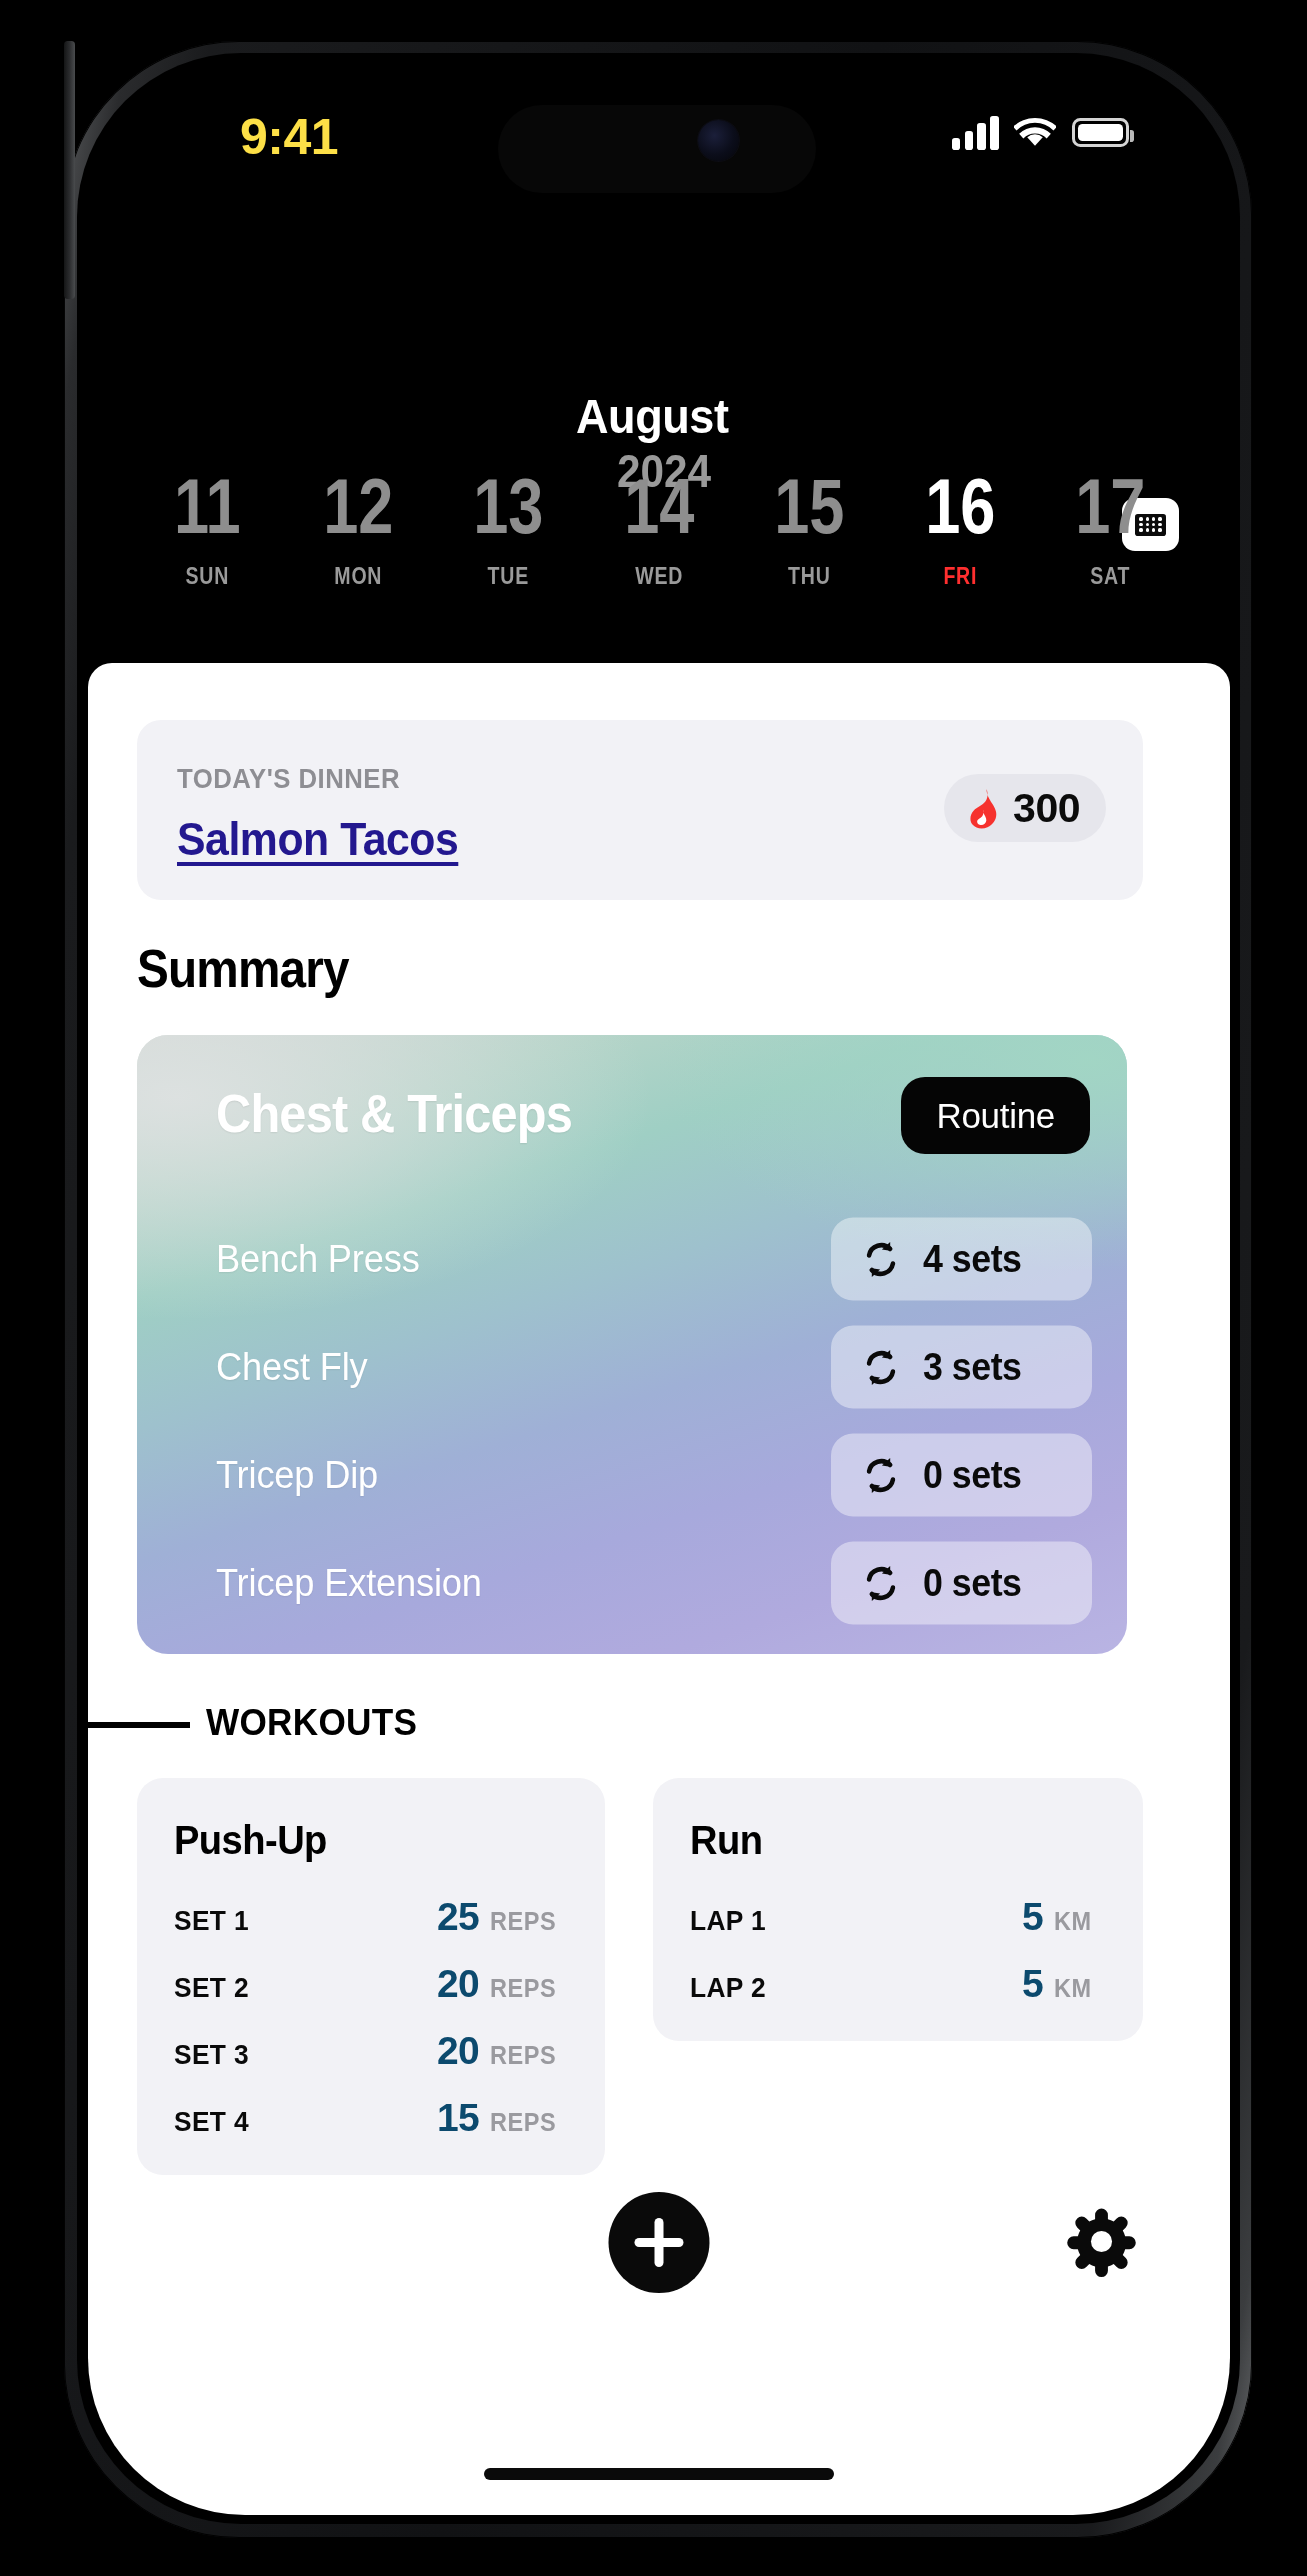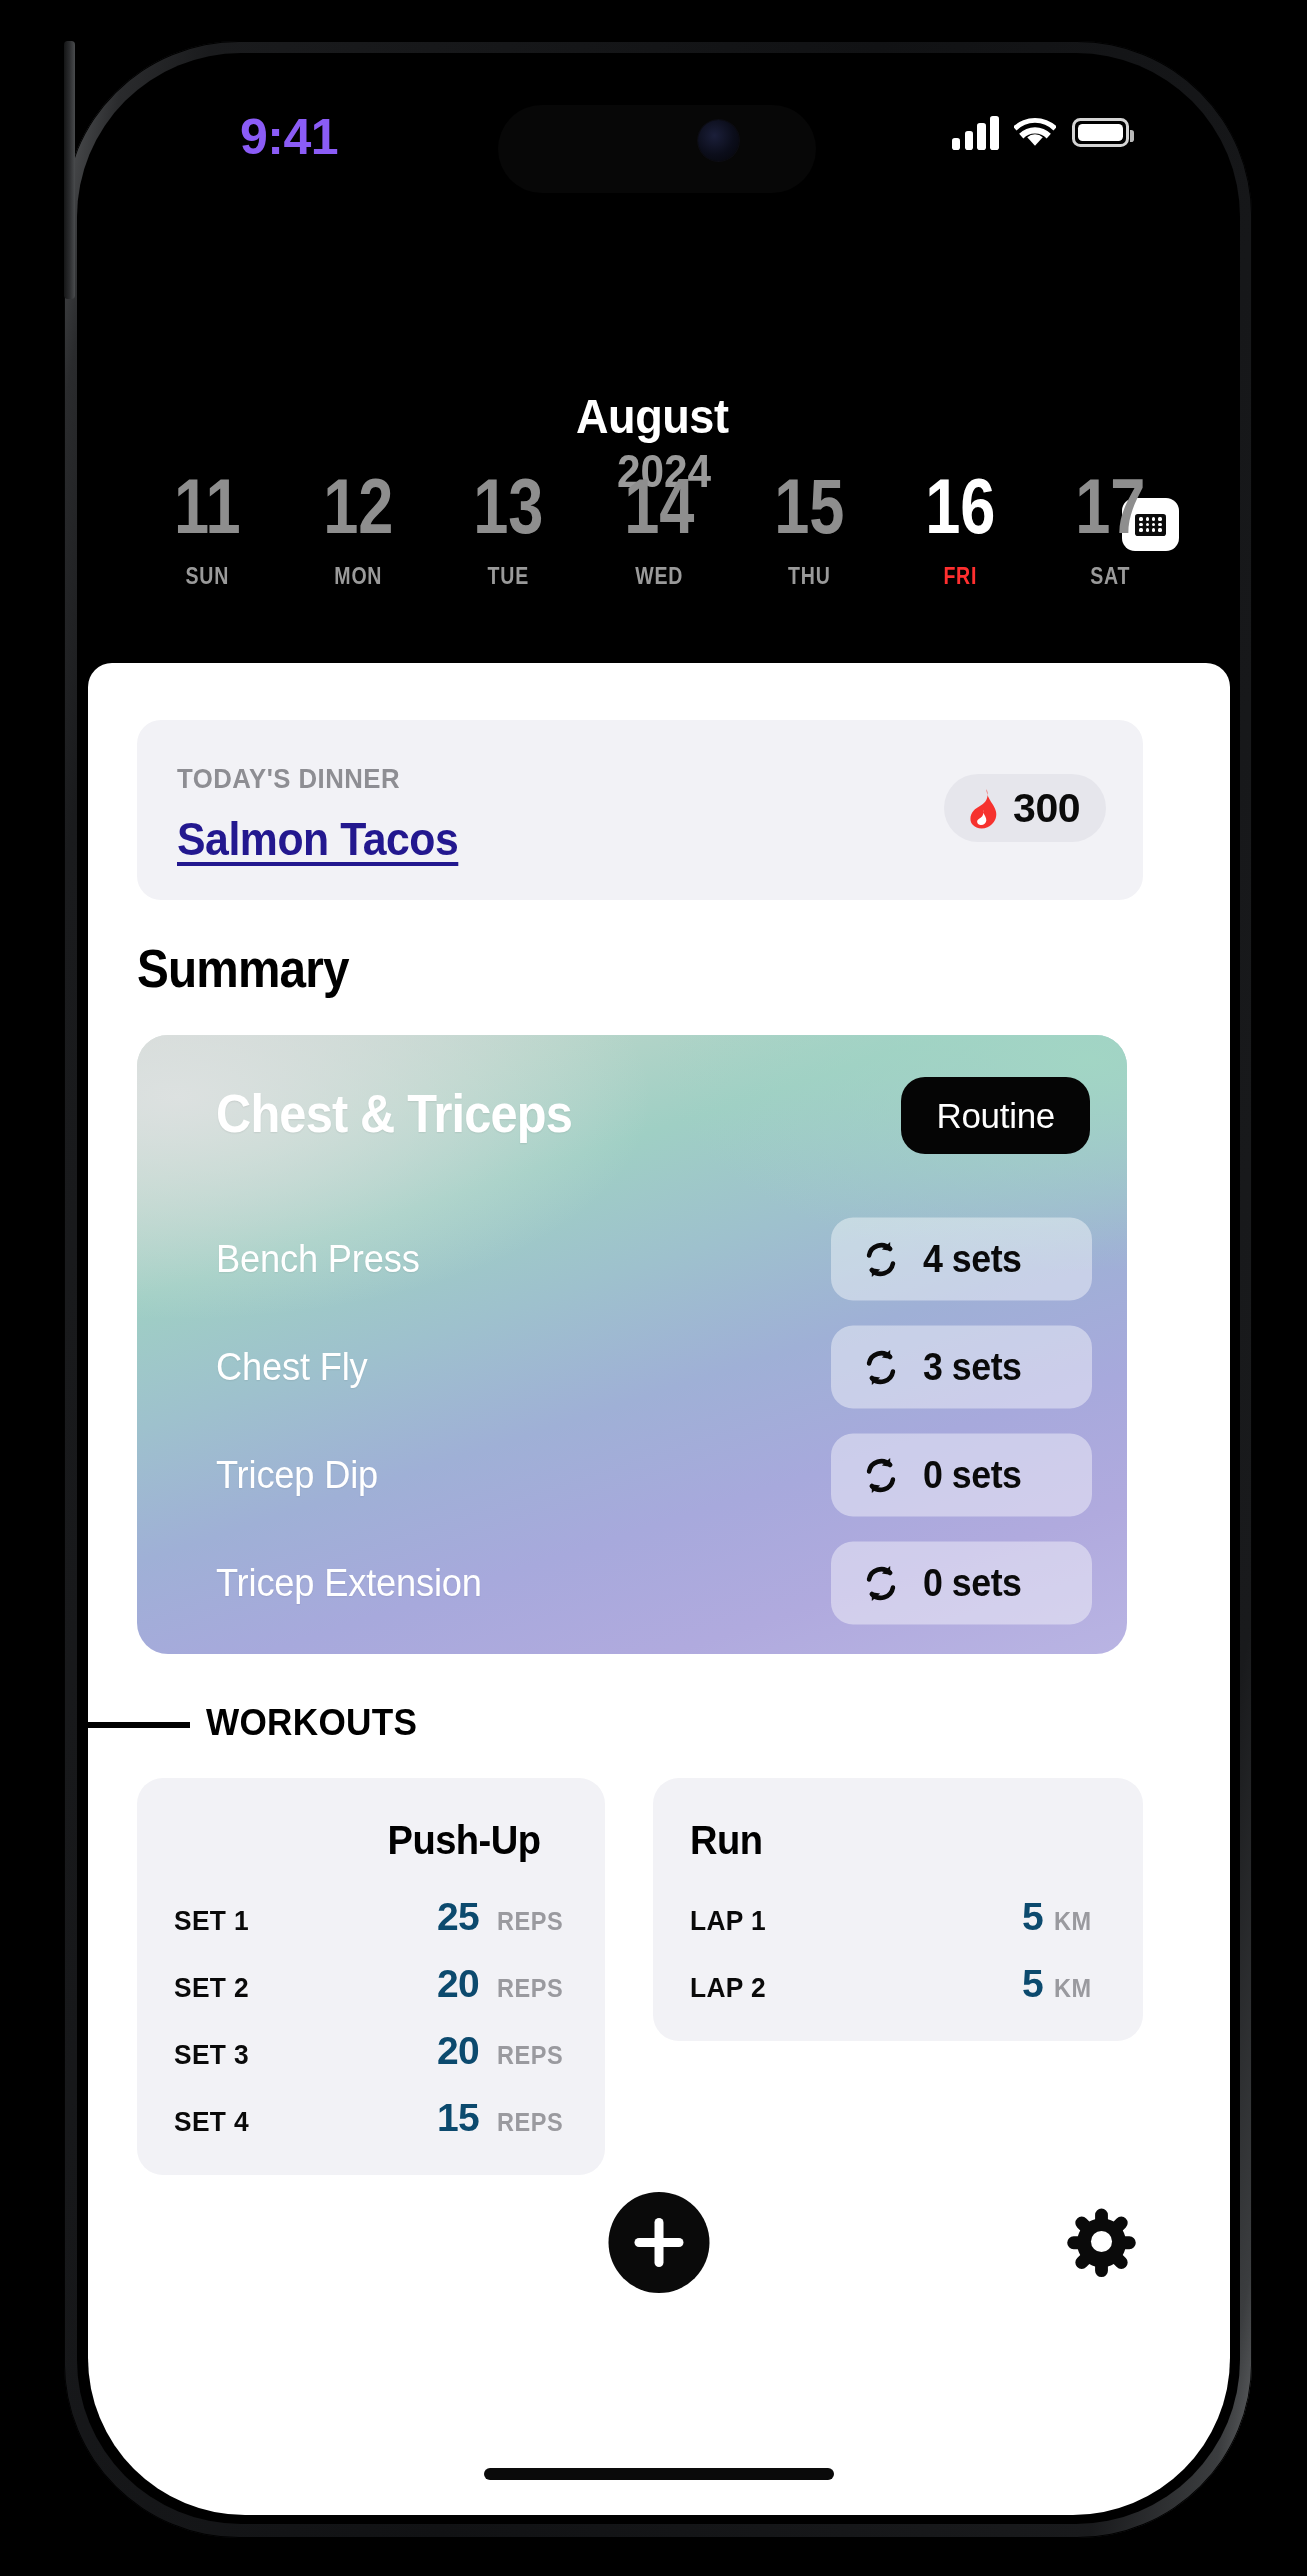--- a/index.html
+++ b/index.html
@@ -29,21 +29,21 @@
   .btn-silent { left:57px; top:553px;  width:9.2px; height:101px; }
   .btn-volup  { left:55px; top:728px;  width:11px; height:161px; }
   .btn-voldn  { left:55px; top:921px; width:11px; height:161px; }
   .btn-power  { left:1251px; top:811px; width:11px; height:258px;
                 background:linear-gradient(270deg,#4a4c4e,#2b2c2e,#141516); border-radius:3.7px; }
 
   
   .statusbar { position:absolute; left:0; top:0; width:1142px; height:166px; }
   .clock {
     position:absolute; left:109px; top:44px; width:184px; text-align:center;
-    color:#8b5cf6; font-size:50px; font-weight:700; letter-spacing:-0.5px;
+    color:#fde047; font-size:50px; font-weight:700; letter-spacing:-0.5px;
   }
   .dynamic-island {
     position:absolute; left:410px; top:41px; width:318px; height:88px;
     border-radius:44px; background:#070707;
   }
   .camera-dot {
     position:absolute; left:610px; top:56px; width:41px; height:41px;
     border-radius:50%;
     background:radial-gradient(circle at 40% 38%, #1b1f3a 0%, #0b0d1a 55%, #050509 100%);
     box-shadow:0 0 0 0.9px #0d0d14;
@@ -181,21 +181,21 @@
   .workouts-head { position:absolute; left:0; top:1039px; width:100%; height:44px; }
   .wk-dash { position:absolute; left:-41px; top:20px; width:143px; height:5.5px; background:#000; }
   .wk-label {
     position:absolute; left:118px; top:0; font-size:37px; font-weight:700; color:#000;
     letter-spacing:0.3px; font-family:"Liberation Sans Narrow","Liberation Sans",sans-serif;
     transform:scaleX(0.95); transform-origin:left;
   }
 
   .wk-cards { position:absolute; left:49px; top:1115px; width:1006px; display:flex; gap:48px; align-items:flex-start; }
   .wk-card { background:#f2f2f6; border-radius:26px; padding:39px 37px 35px 37px; }
-  .wk-card.push { width:468px;text-align:right; }
+  .wk-card.push { width:468px; }
   .wk-card.run  { width:490px; }
   .wk-card h3 {
     font-size:41px; font-weight:700; color:#000; letter-spacing:-0.6px; margin-bottom:31px;
     font-family:"Liberation Sans Narrow","Liberation Sans",sans-serif; transform:scaleX(0.93); transform-origin:left;
   }
   .wk-row { display:flex; align-items:baseline; margin-bottom:23px; }
   .wk-row:last-child { margin-bottom:0; }
   .wk-key { font-size:28px; font-weight:700; color:#0a0a0a; letter-spacing:0.4px;
             font-family:"Liberation Sans Narrow","Liberation Sans",sans-serif; transform:scaleX(0.94); transform-origin:left; }
   .wk-val { margin-left:auto; font-size:39px; font-weight:700; color:#0c4a6e; letter-spacing:-0.7px; }

